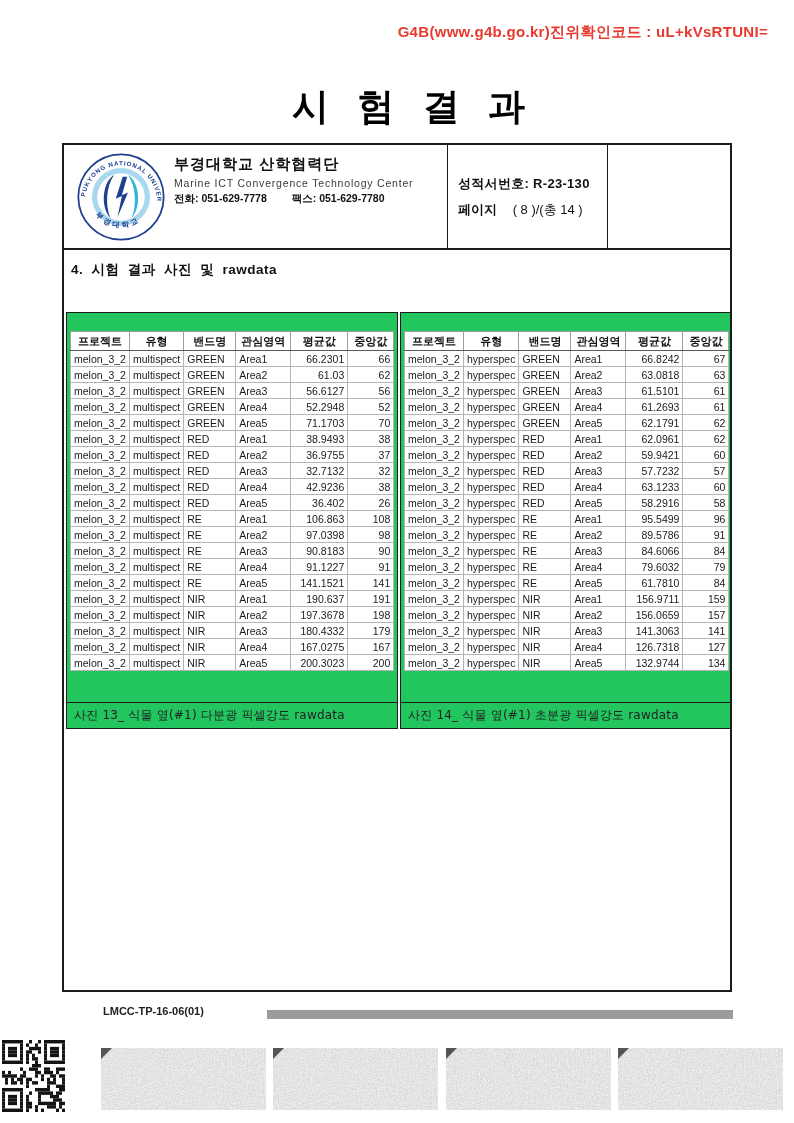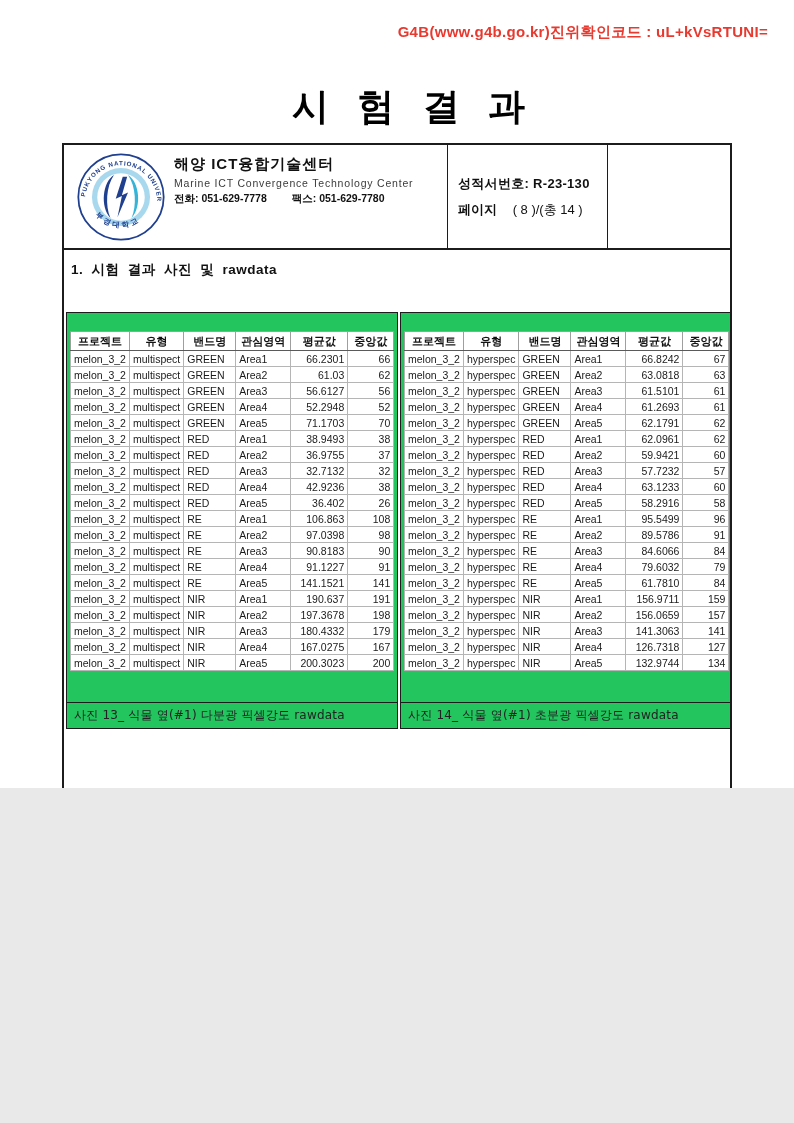--- a/index.html
+++ b/index.html
@@ -1,16 +1,16 @@
 <!DOCTYPE html>
 <html style="--red: #e8392f;"><head>
 <meta charset="utf-8">
 <style>
   html,body{margin:0;padding:0;background:#e9e9e9;}
-  .page{position:relative;width:794px;height:788px;background:#ffffff;margin:0 auto;
+  .page{position:relative;width:794px;height:1123px;background:#ffffff;margin:0 auto;
         font-family:"Liberation Sans","DejaVu Sans",sans-serif;color:#111;overflow:hidden;}
 
   
   .g4b{position:absolute;top:23px;right:26px;font-size:15px;font-weight:bold;
        color:var(--red,#e8392f);letter-spacing:0.3px;}
 
   
   .title{position:absolute;top:82px;left:16px;width:100%;text-align:center;margin:0;
          font-size:37px;font-weight:bold;letter-spacing:9px;color:#000;}
 
@@ -101,21 +101,21 @@
             <path d="M52,27 L44,52 L51,49 L46,73 L58,45 L51,48 L57,27 Z" fill="#1f3f8f"></path>
             <text font-size="7" fill="#1f3f8f" font-weight="bold" letter-spacing="1">
               <textPath href="#arcTop" startOffset="4%">PUKYONG NATIONAL UNIVERSITY</textPath>
             </text>
             <text font-size="8.5" fill="#1f3f8f" font-weight="bold" letter-spacing="3">
               <textPath href="#arcBot" startOffset="10%">부경대학교</textPath>
             </text>
           </svg>
         </div>
         <div class="org">
-          <div class="org-kr2">해양 ICT융합기술센터</div>
+          <div class="org-kr1">부경대학교 산학협력단</div>
           <div class="org-en">Marine ICT Convergence Technology Center</div>
           <div class="org-tel">
             <span>전화: 051-629-7778</span>
             <span class="fax">팩스:  051-629-7780</span>
           </div>
         </div>
       </div>
 
       <div class="head-mid">
         <div class="report-no">
@@ -124,21 +124,21 @@
         </div>
         <div class="page-line">
           <span class="lbl">페이지</span>
           <span>( 8 )/(총 14 )</span>
         </div>
       </div>
 
       <div class="head-right"></div>
     </div>
 
-    <div class="section-heading">1. 시험 결과 사진 및 rawdata</div>
+    <div class="section-heading">4. 시험 결과 사진 및 rawdata</div>
 
     <div class="photo-box leftp">
       <table class="minitable">
         <colgroup>
             <col class="c0">
             <col class="c1">
             <col class="c2">
             <col class="c3">
             <col class="c4">
             <col class="c5">

